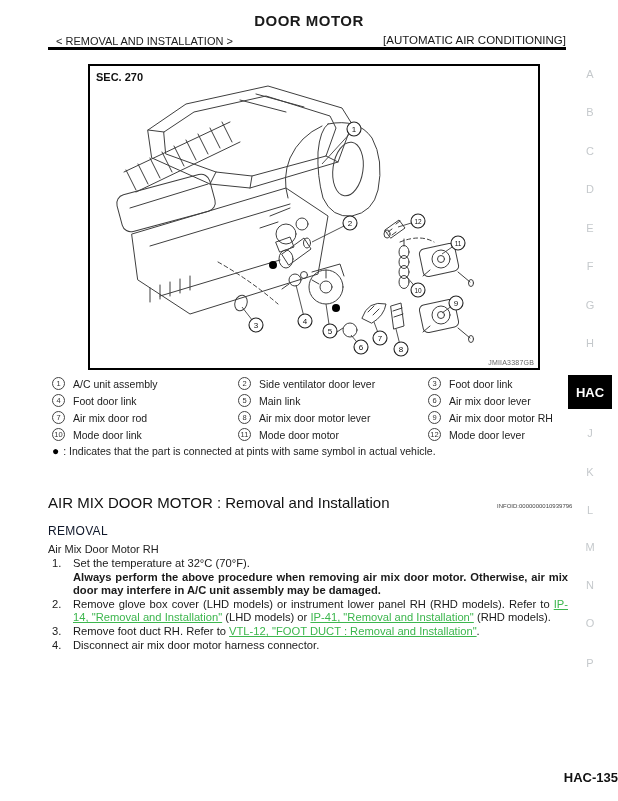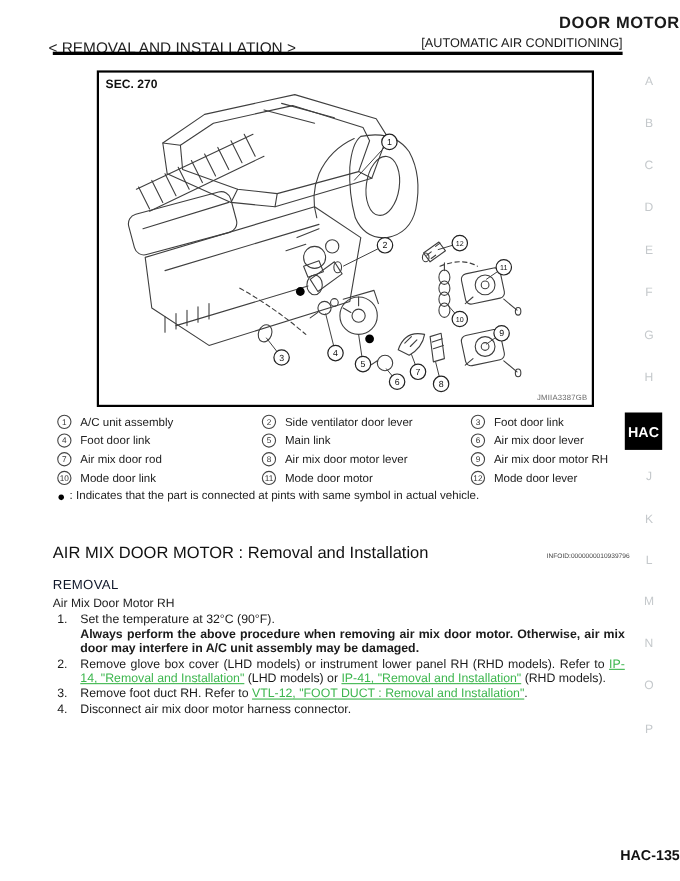--- a/index.html
+++ b/index.html
@@ -2,23 +2,23 @@
 <html><head>
 <meta charset="utf-8">
 <style>
   * { margin:0; padding:0; box-sizing:border-box; }
   html,body { background:#ffffff; }
   .page {
     position:relative; width:618px; height:801px; background:#ffffff;
     font-family:"Liberation Sans", sans-serif; color:#1a1a1a; overflow:hidden;
   }
   
-  .hdr-title { position:absolute; top:12px; left:0; width:618px; text-align:right;
+  .hdr-title { position:absolute; top:12px; left:0; width:618px; text-align:center;
     font-size:15px; font-weight:bold; letter-spacing:.5px; }
-  .hdr-left  { position:absolute; top:35px; left:44px; font-size:14px; color:#222; }
+  .hdr-left  { position:absolute; top:35px; left:56px; font-size:11px; color:#222; }
   .hdr-right { position:absolute; top:34px; right:52px; font-size:11.5px; font-weight:normal; }
   .hdr-rule  { position:absolute; top:47px; left:48px; width:518px; height:3px; background:#000; }
   
   .figure { position:absolute; top:64px; left:88px; width:452px; height:306px;
     border:2px solid #000; background:#fff; }
   .sec-label { position:absolute; top:5px; left:6px; font-size:11px; font-weight:bold; color:#111; }
   .fig-code  { position:absolute; bottom:2px; right:4px; font-size:7px; color:#666; letter-spacing:.2px; }
   .figure svg { position:absolute; top:0; left:0; }
   
   .legend { position:absolute; top:377px; left:52px; width:512px;
@@ -44,21 +44,21 @@
   .step-body { flex:1; text-align:justify; }
   .caution-label { color:#e63a2e; font-weight:bold; }
   .caution-text { font-weight:bold; text-align:justify; }
   .ref-link { color:#3cb64d; text-decoration:underline; cursor:pointer; }
   
   .footer { position:absolute; top:770px; left:0; width:618px; text-align:right;
     font-size:13px; font-weight:bold; color:#111; }
   
   .side-letter { position:absolute; left:582px; width:16px; text-align:center;
     font-size:11px; color:#c5c9cc; }
-  .hac-tab { position:absolute; top:375px; left:568px; width:34px; height:34px;
+  .hac-tab { position:absolute; top:375px; left:568px; width:44px; height:34px;
     background:#000; color:#fff; font-size:13px; font-weight:bold;
     display:flex; align-items:center; justify-content:center; }
 </style>
 </head>
 <body>
 
 <div class="page">
 
   <div class="hdr-title">DOOR MOTOR</div>
   <div class="hdr-left">&lt; REMOVAL AND INSTALLATION &gt;</div>
@@ -237,21 +237,21 @@
   </div>
 
   <div class="h2">AIR MIX DOOR MOTOR : Removal and Installation</div>
   <div class="infoid">INFOID:0000000010939796</div>
   <div class="h3">REMOVAL</div>
   <div class="subtitle">Air Mix Door Motor RH</div>
 
   <div class="steps" id="steps">
       <div class="step">
         <span class="step-num">1.</span>
-        <div class="step-body"><span>Set the temperature at 32°C (90°F).</span><div class="caution-text">Always perform the above procedure when removing air mix door motor. Otherwise, air mix door may interfere in A/C unit assembly may be damaged.</div></div>
+        <div class="step-body"><span>Set the temperature at 32°C (70°F).</span><div class="caution-text">Always perform the above procedure when removing air mix door motor. Otherwise, air mix door may interfere in A/C unit assembly may be damaged.</div></div>
       </div>
       <div class="step">
         <span class="step-num">2.</span>
         <div class="step-body"><span>Remove glove box cover (LHD models) or instrument lower panel RH (RHD models). Refer to </span><span class="ref-link">IP-14, "Removal and Installation"</span><span> (LHD models) or </span><span class="ref-link">IP-41, "Removal and Installation"</span><span> (RHD models).</span></div>
       </div>
       <div class="step">
         <span class="step-num">3.</span>
         <div class="step-body"><span>Remove foot duct RH. Refer to </span><span class="ref-link">VTL-12, "FOOT DUCT : Removal and Installation"</span><span>.</span></div>
       </div>
       <div class="step">

